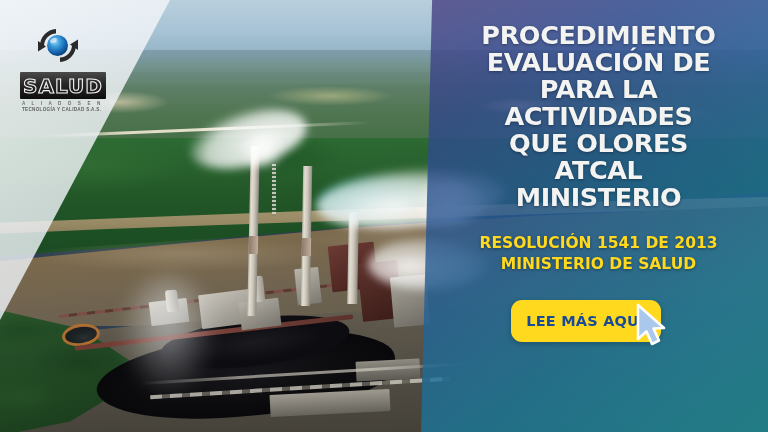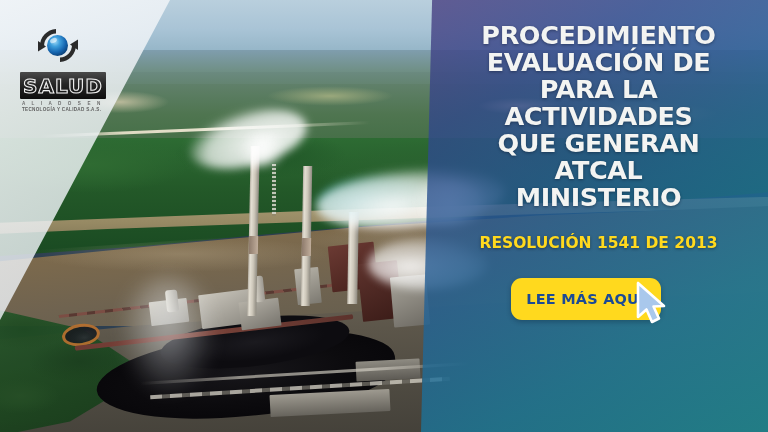--- a/index.html
+++ b/index.html
@@ -372,27 +372,28 @@
 
   <div class="panel"></div>
 
   <div class="panel-inner">
 
     <div class="headline">
       <span>PROCEDIMIENTO</span>
       <span>EVALUACIÓN DE</span>
       <span>PARA LA</span>
       <span>ACTIVIDADES</span>
-      <span>QUE GENERAN</span>
+      <span>QUE OLORES</span>
       <span>ATCAL</span>
       <span>MINISTERIO</span>
     </div>
 
     <div class="subline">
       <span>RESOLUCIÓN 1541 DE 2013</span>
+      <span>MINISTERIO DE SALUD</span>
     </div>
 
     <div class="cta-wrap">
       <div class="cta">
         <span>LEE MÁS AQUÍ</span>
       </div>
       <div class="cursor-icon">
         <svg width="44" height="48" viewBox="0 0 44 48">
           <path d="M9 3 L9 37 L17.5 29.5 L23 42 L30 38.5 L24.5 26.5 L35 26 Z" fill="#a9c8ec" stroke="#ffffff" stroke-width="2.6" stroke-linejoin="round"></path>
         </svg>

